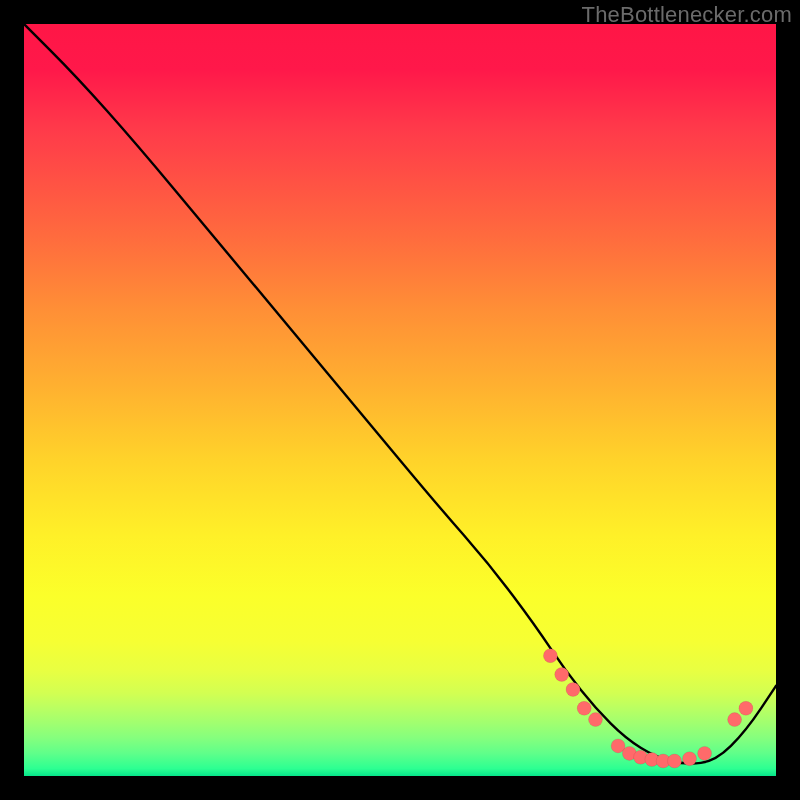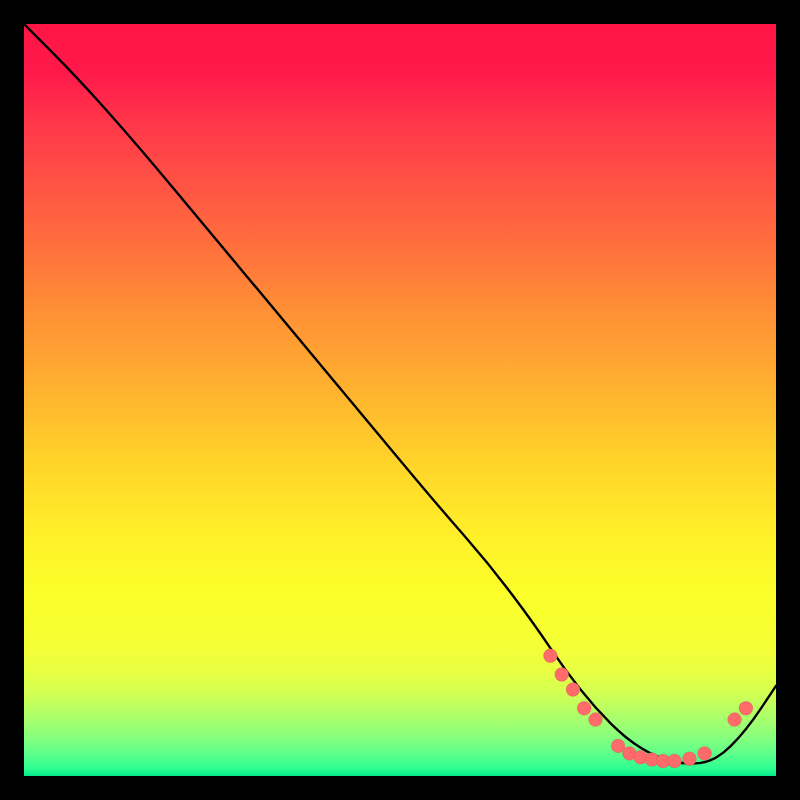--- a/index.html
+++ b/index.html
@@ -64,20 +64,21 @@
     position: absolute;
     inset: 0;
     width: 100%;
     height: 100%;
   }
 </style>
 </head>
 <body>
 
 <div class="wrap">
+  <div class="attribution">TheBottlenecker.com</div>
 
   <div class="plot">
     <div class="gradient"></div>
     <svg class="curve" viewBox="0 0 752 752" preserveAspectRatio="none">
       <path fill="none" stroke="#000" stroke-width="2.4" stroke-linecap="round" stroke-linejoin="round" d="M 0.0 0.0 Q 0.0 0.0 26.3 26.3 Q 52.6 52.6 82.7 86.5 Q 112.8 120.3 150.4 165.5 Q 188.0 210.6 225.6 255.7 Q 263.2 300.8 300.8 345.9 Q 338.4 391.0 376.0 436.2 Q 413.6 481.3 439.9 511.3 Q 466.2 541.4 488.8 571.5 Q 511.4 601.6 526.4 624.2 Q 541.4 646.7 556.5 665.5 Q 571.5 684.3 586.6 699.4 Q 601.6 714.4 616.7 723.8 Q 631.7 733.2 646.7 737.0 Q 661.8 740.7 676.8 738.9 Q 691.8 737.0 706.9 721.9 Q 721.9 706.9 737.0 684.3 T 752.0 661.8"></path>
       <g>
           <circle cx="526.4" cy="631.7" r="7" fill="#ff6a6a" stroke="rgba(0,0,0,0.15)" stroke-width="0.5"></circle>
           <circle cx="537.7" cy="650.5" r="7" fill="#ff6a6a" stroke="rgba(0,0,0,0.15)" stroke-width="0.5"></circle>
           <circle cx="549.0" cy="665.5" r="7" fill="#ff6a6a" stroke="rgba(0,0,0,0.15)" stroke-width="0.5"></circle>
           <circle cx="560.2" cy="684.3" r="7" fill="#ff6a6a" stroke="rgba(0,0,0,0.15)" stroke-width="0.5"></circle>

